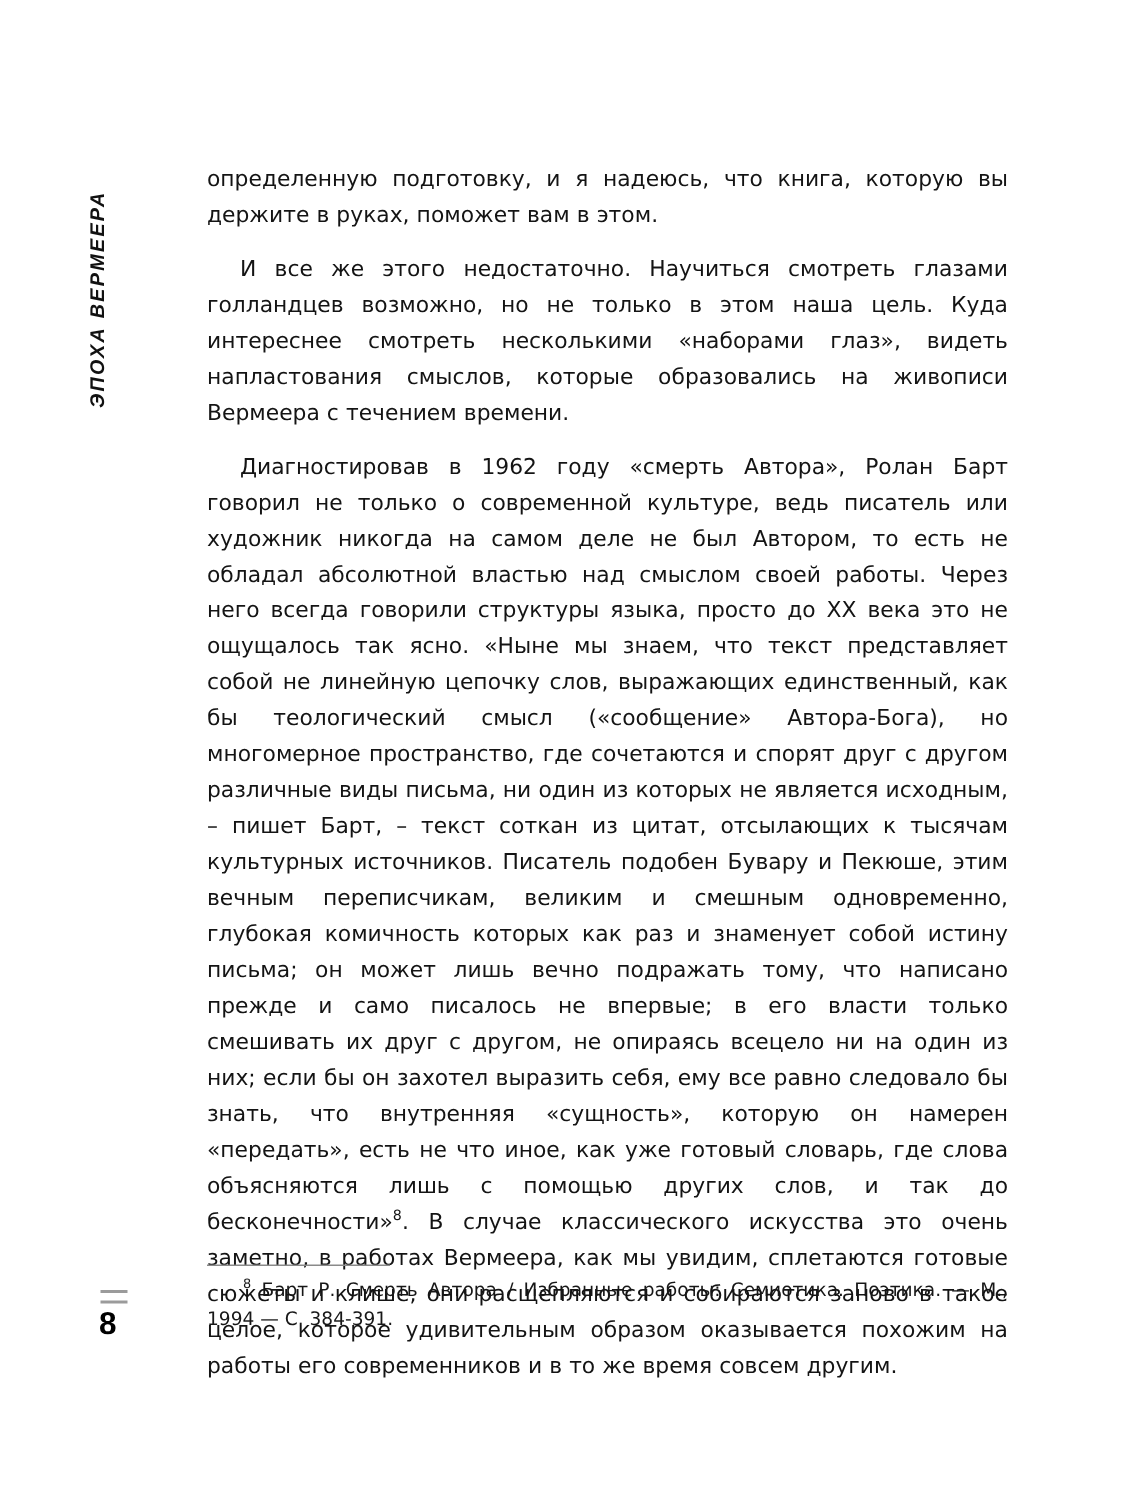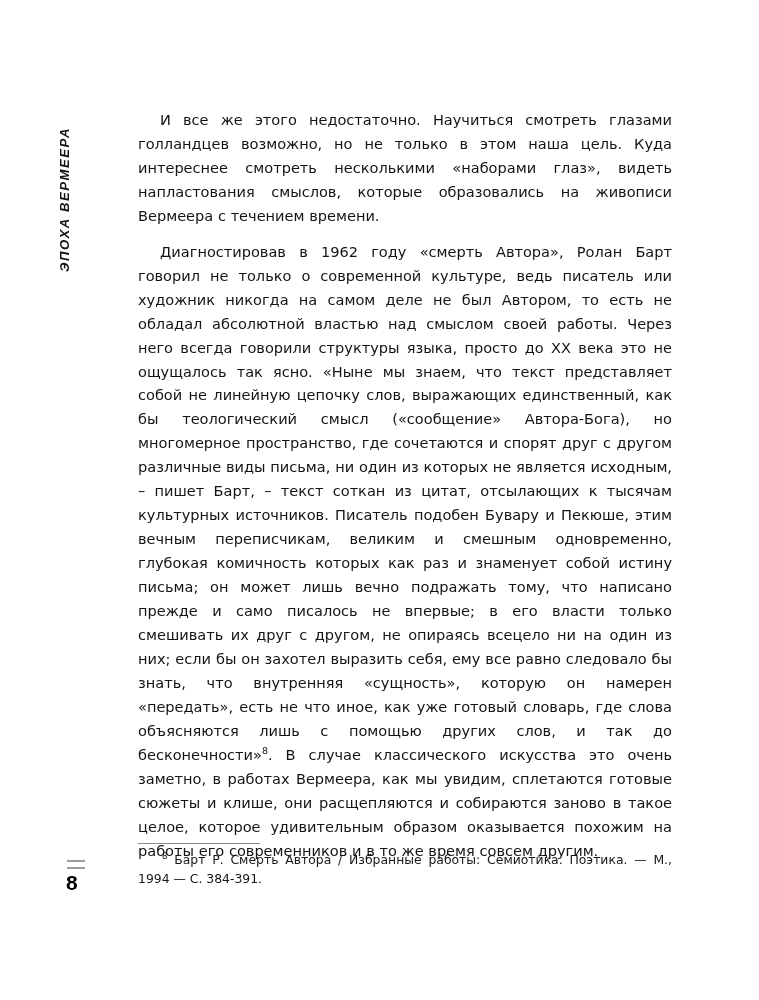--- a/index.html
+++ b/index.html
@@ -132,20 +132,21 @@
 <body>
 
 <div class="page">
 
   <div class="running-head">
     <div class="running-head-text">ЭПОХА ВЕРМЕЕРА</div>
   </div>
 
   <div class="text-column">
 
+    <p class="body-par">определенную подготовку, и я надеюсь, что книга, которую вы держите в руках, поможет вам в этом.</p>
 
     <p class="body-par indent">И все же этого недостаточно. Научиться смотреть глазами голландцев возможно, но не только в этом наша цель. Куда интереснее смотреть несколькими «наборами глаз», видеть напластования смыслов, которые образовались на живописи Вермеера с течением времени.</p>
 
     <p class="body-par indent">
       <span>Диагностировав в 1962 году «смерть Автора», Ролан Барт говорил не только о современной культуре, ведь писатель или художник никогда на самом деле не был Автором, то есть не обладал абсолютной властью над смыслом своей работы. Через него всегда говорили структуры языка, просто до XX века это не ощущалось так ясно. «Ныне мы знаем, что текст представляет собой не линейную цепочку слов, выражающих единственный, как бы теологический смысл («сообщение» Автора-Бога), но многомерное пространство, где сочетаются и спорят друг с другом различные виды письма, ни один из которых не является исходным, – пишет Барт, –  текст соткан из цитат, отсылающих к тысячам культурных источников. Писатель подобен Бувару и Пекюше, этим вечным переписчикам, великим и смешным одновременно, глубокая комичность которых как раз и знаменует собой истину письма; он может лишь вечно подражать тому, что написано прежде и само писалось не впервые; в его власти только смешивать их друг с другом, не опираясь всецело ни на один из них; если бы он захотел выразить себя, ему все равно следовало бы знать, что внутренняя «сущность», которую он намерен «передать», есть не что иное, как уже готовый словарь, где слова объясняются лишь с помощью других слов, и так до бесконечности»</span><sup class="sup-ref">8</sup><span>. В случае классического искусства это очень заметно, в работах Вермеера, как мы увидим, сплетаются готовые сюжеты и клише, они расщепляются и собираются заново в такое целое, которое удивительным образом оказывается похожим на работы его современников и в то же время совсем другим.</span>
     </p>
 
   </div>
 
   <div class="footnote-block">

